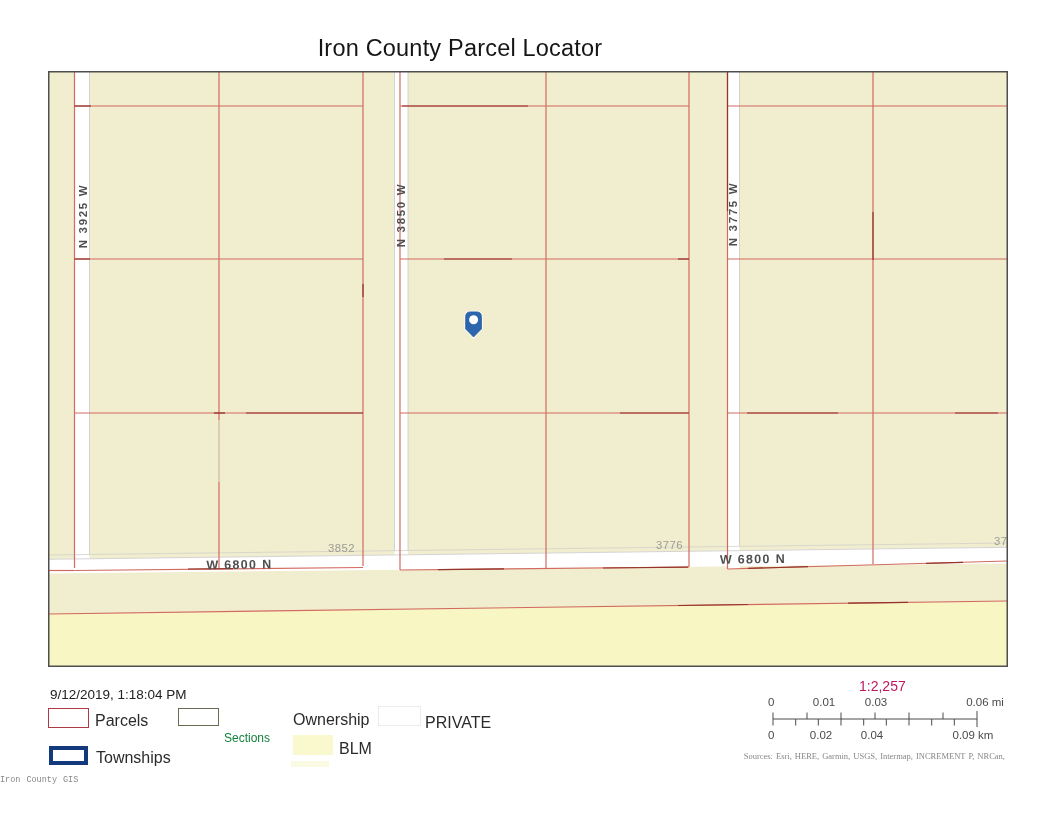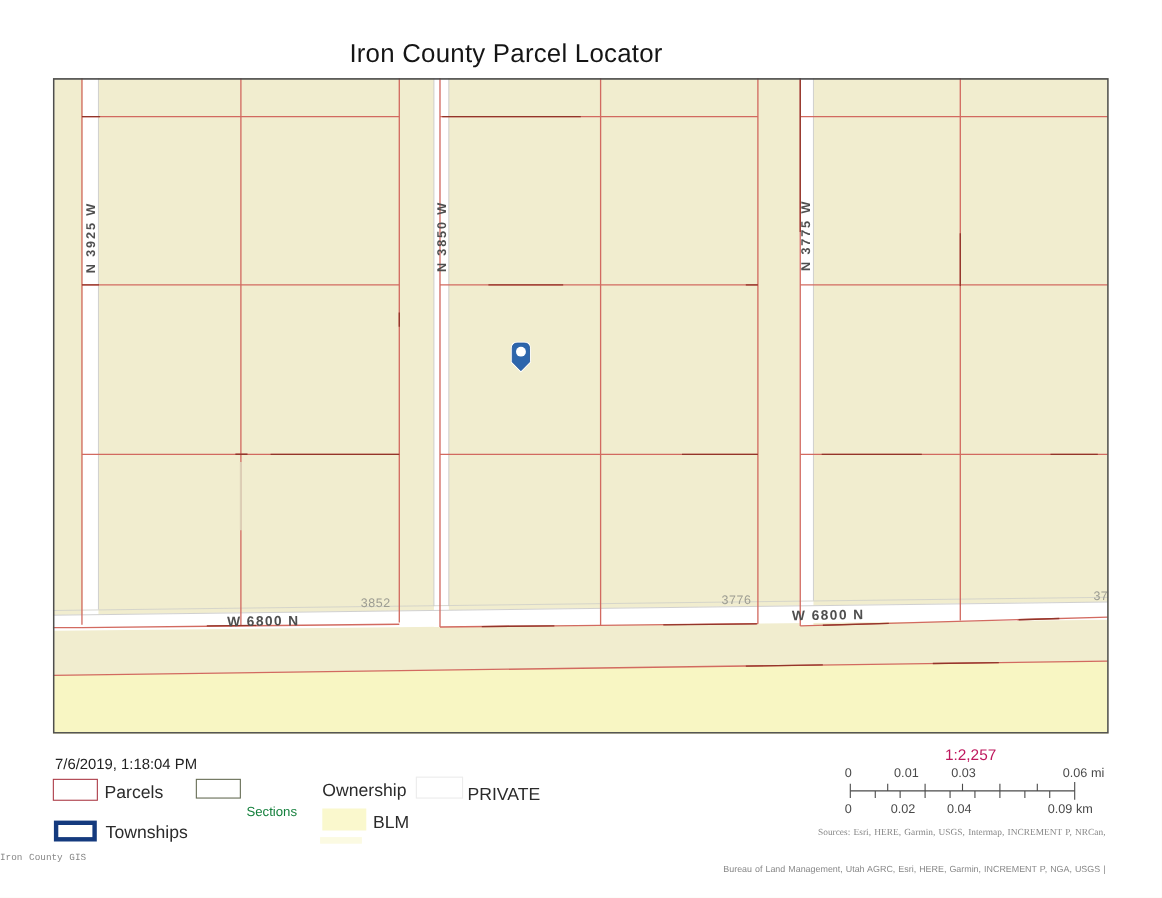--- a/index.html
+++ b/index.html
@@ -111,21 +111,21 @@
 
     <g>
       <path d="M 417.7 258 V 245.6 Q 417.7 240.9 422.4 240.9 H 428.7 Q 433.4 240.9 433.4 245.6 V 258 L 425.55 266 Z" fill="#2D66AC" stroke="#ffffff" stroke-width="2.4"></path>
       <path d="M 417.7 258 V 245.6 Q 417.7 240.9 422.4 240.9 H 428.7 Q 433.4 240.9 433.4 245.6 V 258 L 425.55 266 Z" fill="#2D66AC" stroke="#24589B" stroke-width="0.8"></path>
       <circle cx="425.6" cy="248.7" r="4.5" fill="#ffffff"></circle>
     </g>
 
     <rect x="0.75" y="0.75" width="958.5" height="594.5" fill="none" stroke="#4E4E4E" stroke-width="1.5"></rect>
   </svg>
 
-  <div class="abs" style="left:50px;top:687px;font-size:13.5px;color:#222222;">7/6/2019, 1:18:04 PM</div>
+  <div class="abs" style="left:50px;top:687px;font-size:13.5px;color:#222222;">9/12/2019, 1:18:04 PM</div>
 
   <div class="abs" style="left:47.5px;top:707.5px;width:39px;height:18px;background:#ffffff;border:1px solid #AC3B47;"></div>
 
   <div class="abs" style="left:95px;top:712px;font-size:16px;color:#2B2B2B;text-align:center;">Parcels</div>
 
   <div class="abs" style="left:178px;top:707.5px;width:39px;height:16.5px;background:#ffffff;border:1px solid #666D55;"></div>
 
   <div class="abs" style="left:224px;top:731px;font-size:12px;color:#15803d;">Sections</div>
 
   <div class="abs" style="left:293px;top:711px;font-size:16px;color:#2B2B2B;">Ownership</div>
@@ -176,14 +176,13 @@
       <line x1="191.7" y1="26" x2="191.7" y2="32.5"></line>
       <line x1="214.3" y1="26" x2="214.3" y2="32.5"></line>
       <line x1="237" y1="26" x2="237" y2="34"></line>
     </g>
   </svg>
 
   <div class="abs" style="left:0;top:751px;width:1005px;text-align:right;font-size:8.5px;color:#878787;word-spacing:0.9px;font-family:Liberation Serif, serif;">Sources: Esri, HERE, Garmin, USGS, Intermap, INCREMENT P, NRCan,</div>
 
   <div class="abs" style="left:0;top:774.5px;width:1005px;text-align:left;font-size:8.5px;color:#878787;word-spacing:0.9px;font-family:Liberation Mono, monospace;">Iron County GIS</div>
 
-  <div class="abs" style="left:0;top:785.5px;width:1005px;text-align:right;font-size:8.1px;color:#878787;word-spacing:0.5px;">Bureau of Land Management, Utah AGRC, Esri, HERE, Garmin, INCREMENT P, NGA, USGS |</div>
 </div>
 
 </body></html>

